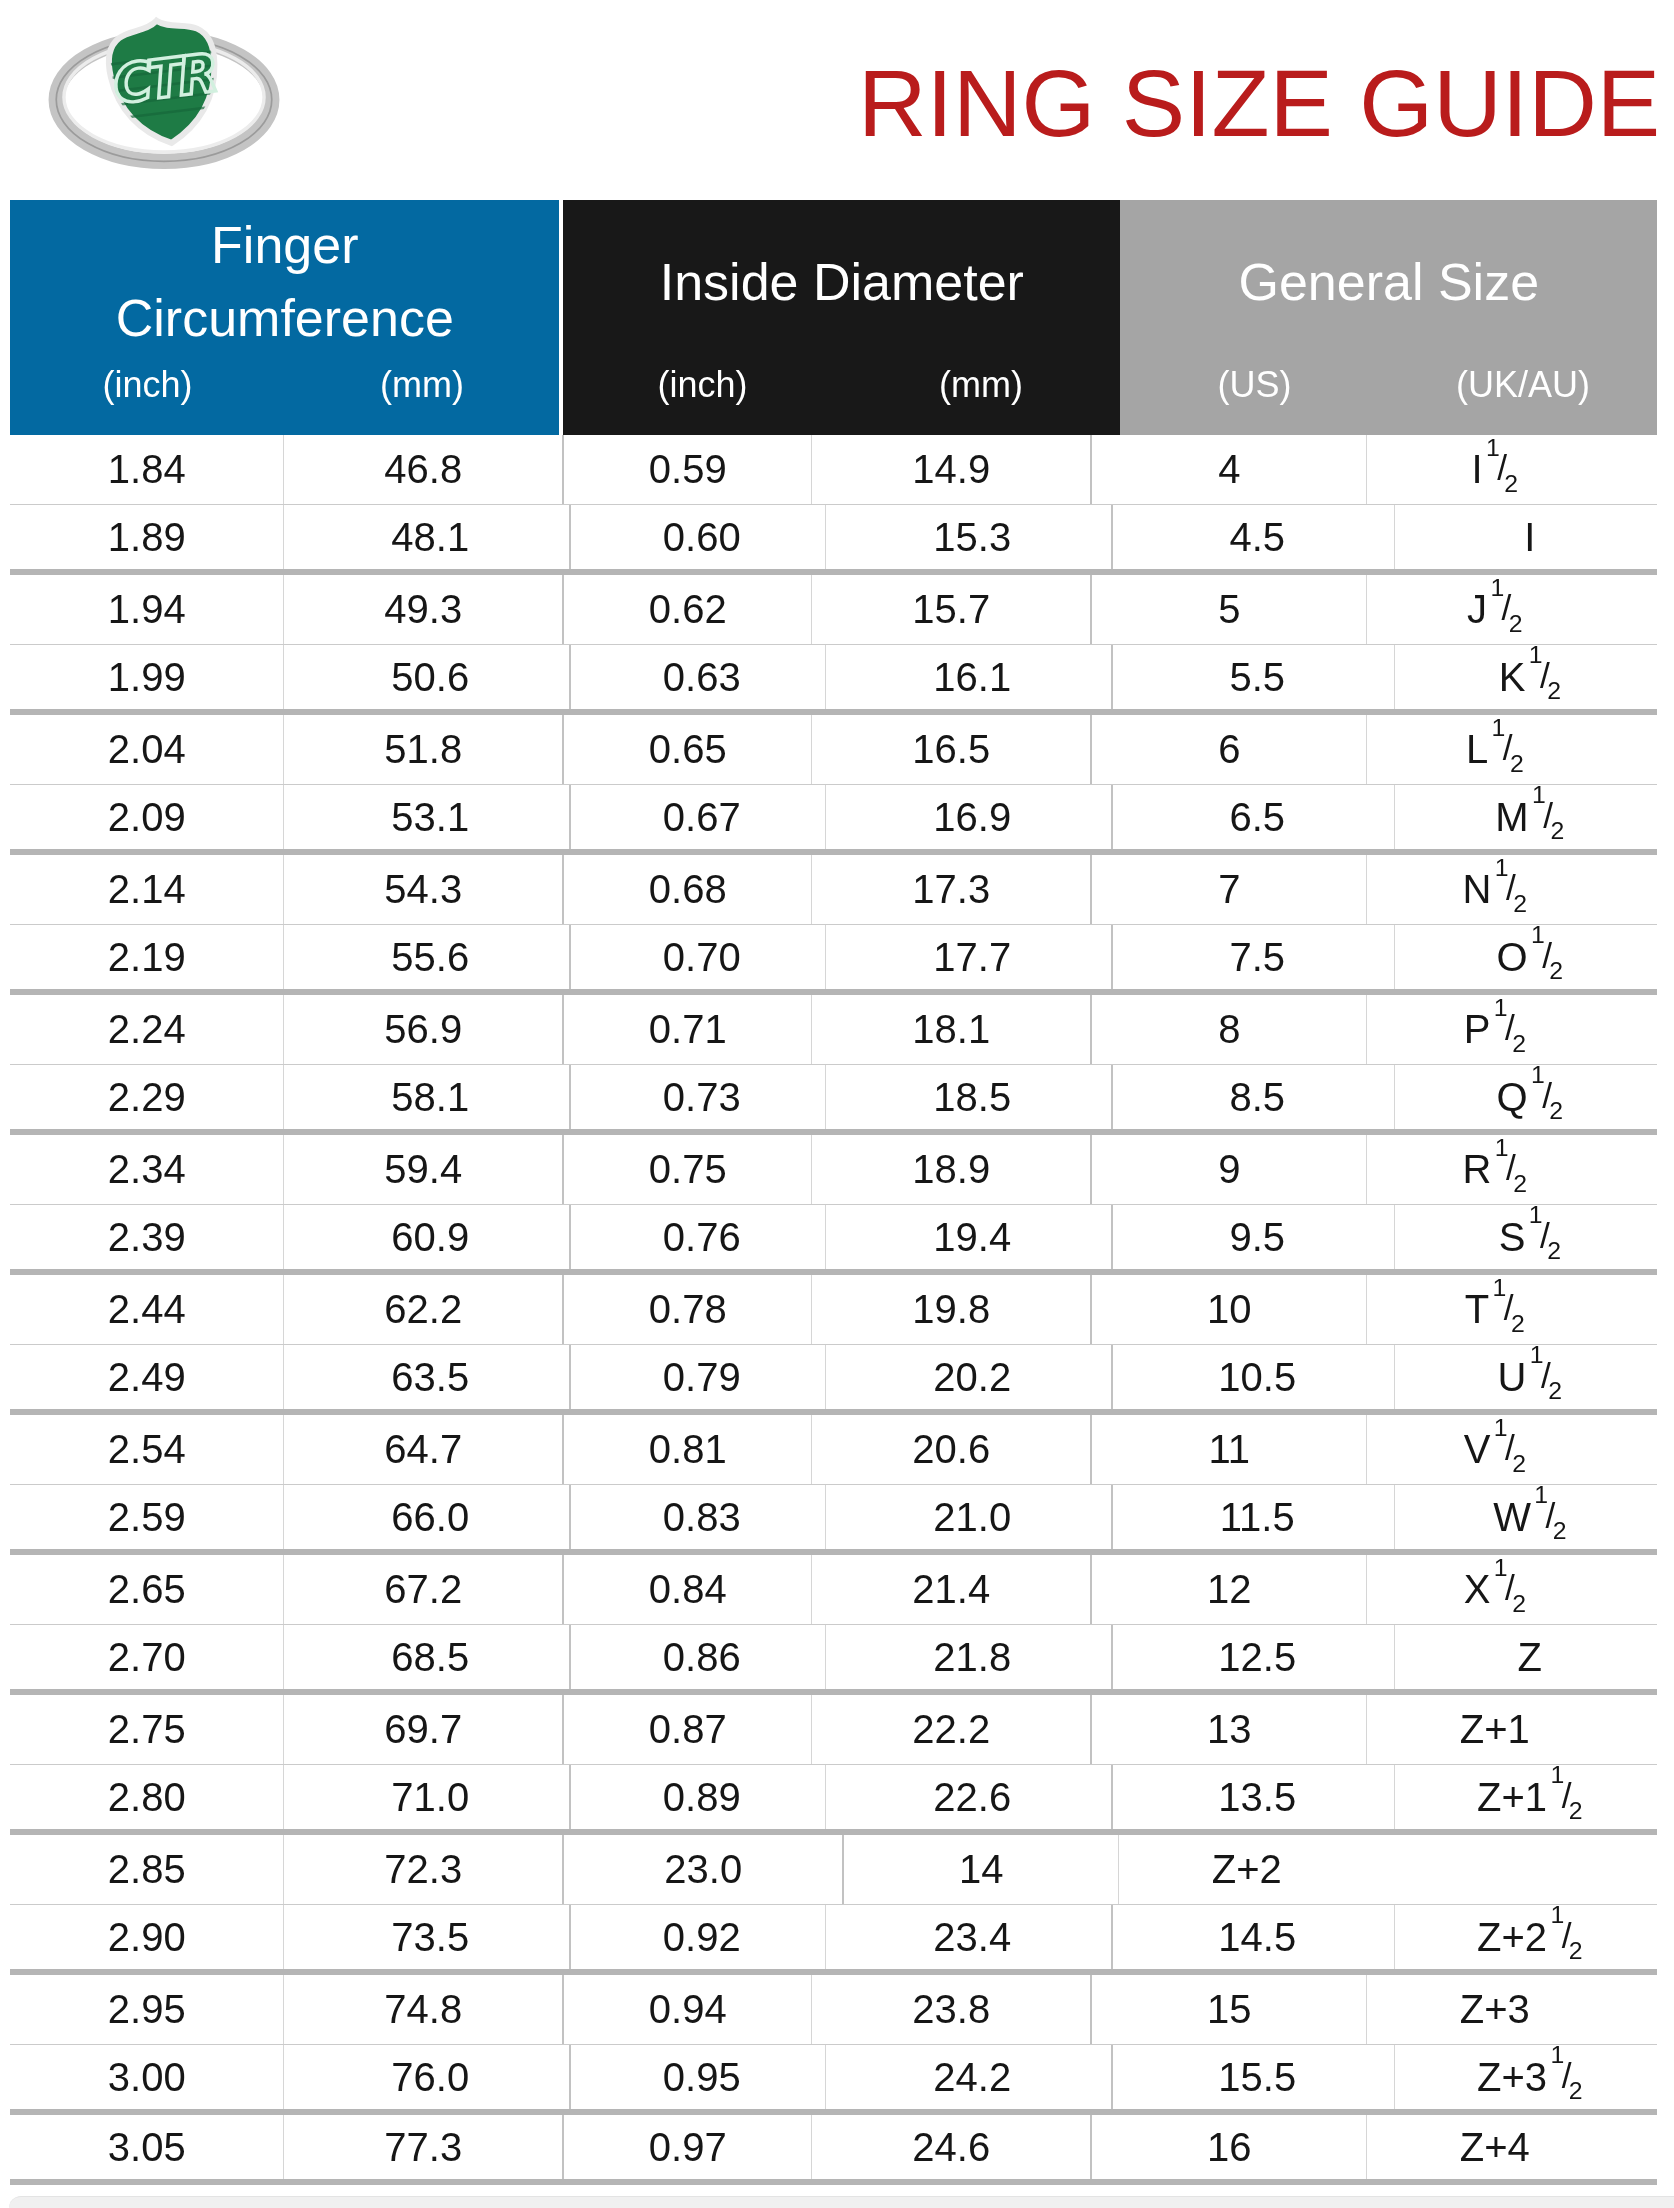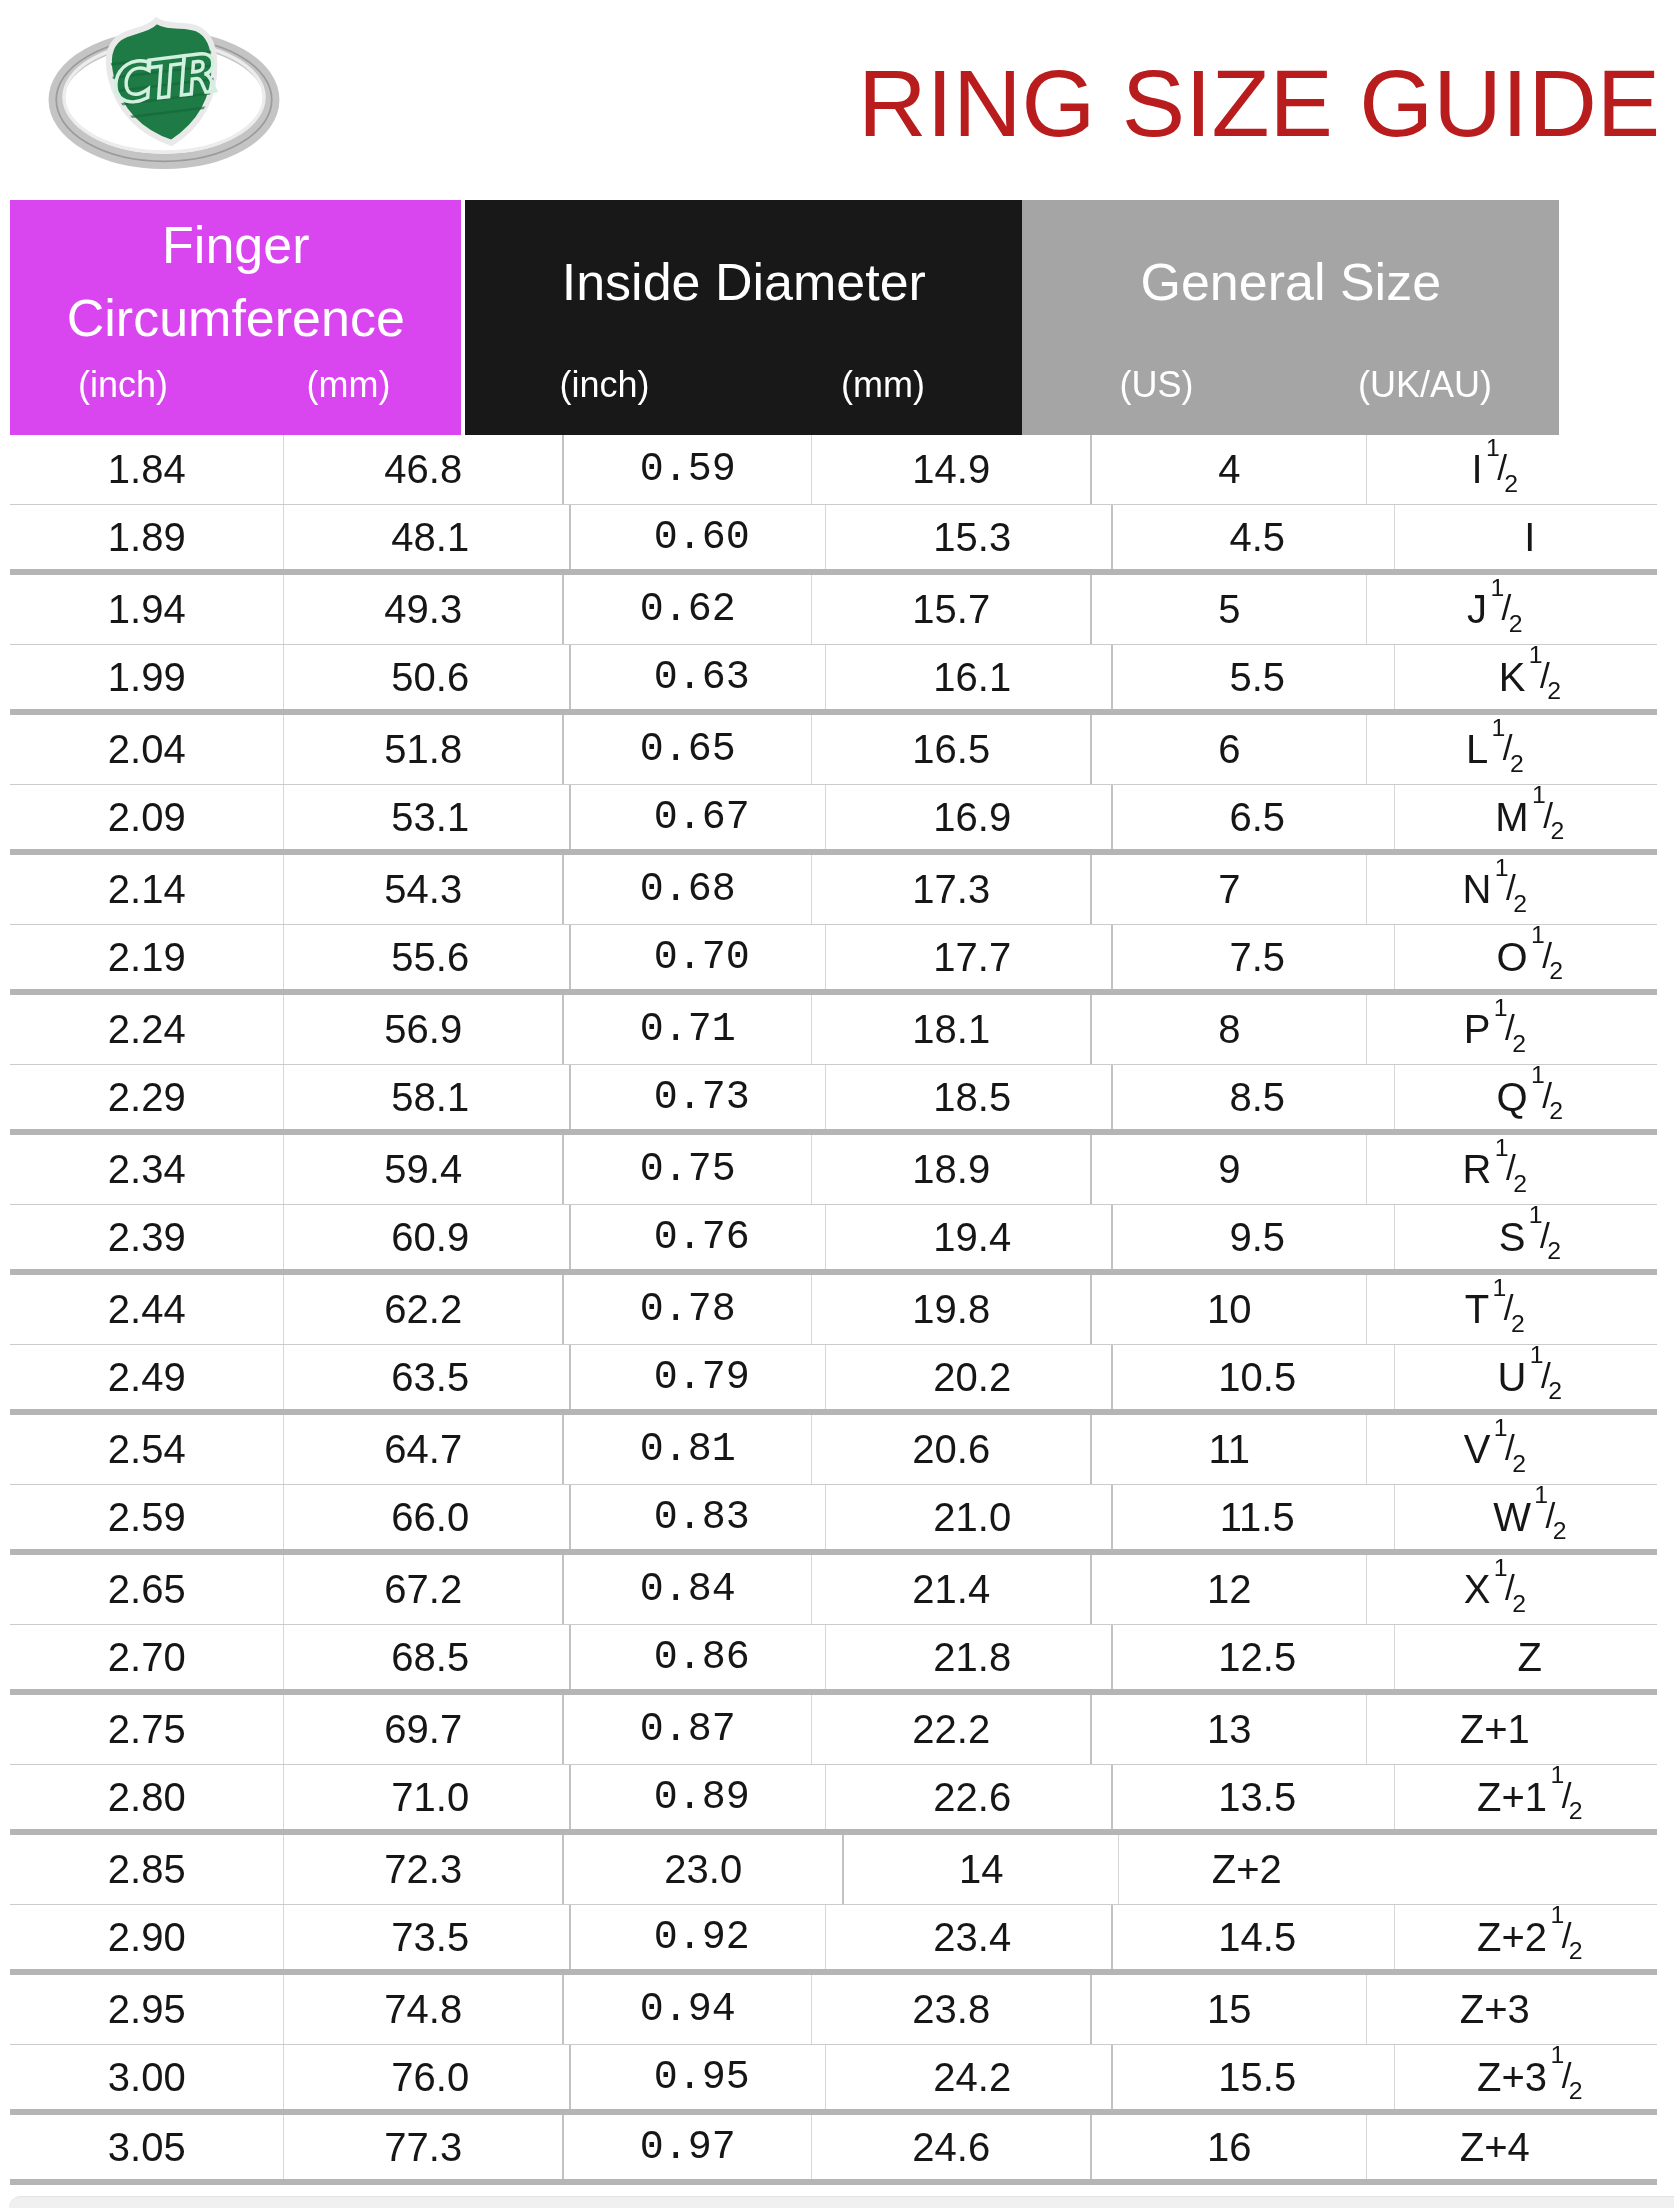--- a/index.html
+++ b/index.html
@@ -12,40 +12,40 @@
   .logo{position:absolute;left:40px;top:1.7px;width:248px;height:169px;}
   .page-title{
     position:absolute;top:46px;right:13.8px;
     font-size:95px;line-height:1.2;letter-spacing:0px;
     color:#b91c1c;font-weight:400;white-space:nowrap;
   }
   
   .size-table{position:absolute;left:10.3px;top:200px;width:1647px;}
   .thead{display:flex;height:235px;}
   .hgroup{box-sizing:border-box;display:flex;flex-direction:column;color:#ffffff;}
-  .hgroup.g0{width:455px;background:#d946ef;border-right:4.3px solid #ffffff;}
+  .hgroup.g0{width:553px;background:#0369a1;border-right:4.3px solid #ffffff;}
   .hgroup.g1{width:557px;background:#181818;}
   .hgroup.g2{width:537px;background:#a5a5a5;}
   .htitle{
     flex:1;display:flex;flex-direction:column;align-items:center;justify-content:center;
     font-size:52px;line-height:1.4;text-align:center;
   }
   .hunits{display:flex;height:71px;font-size:36px;}
   .hunit{width:50%;text-align:center;}
   .tbody{}
   .trow{display:flex;height:70px;box-sizing:border-box;border-bottom:1.7px solid #cbcbcb;background:#ffffff;}
   .trow.thick{border-bottom:6px solid #b5b5b5;gap:7px;}
   .trow:last-child{border-bottom:6px solid #b5b5b5;}
   .tcell{
     box-sizing:border-box;display:flex;align-items:center;justify-content:center;
     font-size:40px;color:#161616;border-right:1.7px solid #d6d6d6;height:100%;
   }
   .tcell.c0{width:274px;}
   .tcell.c1{width:280px;border-right:2.6px solid #c2c2c2;}
-  .tcell.c2{width:248px;font-family:Liberation Mono, monospace;}
+  .tcell.c2{width:248px;}
   .tcell.c3{width:280px;border-right:2.6px solid #c2c2c2;}
   .tcell.c4{width:275px;}
   .tcell.c5{width:255px;border-right:none;}
   
   .frac{display:inline-block;margin-left:3.4px;}
   .frac sup{font-size:62%;position:relative;top:-0.40em;}
   .frac .sl{font-style:normal;font-size:88%;margin:0 -2.6px;}
   .frac sub{font-size:62%;position:relative;top:0.10em;}
   
   .bottom-strip{

